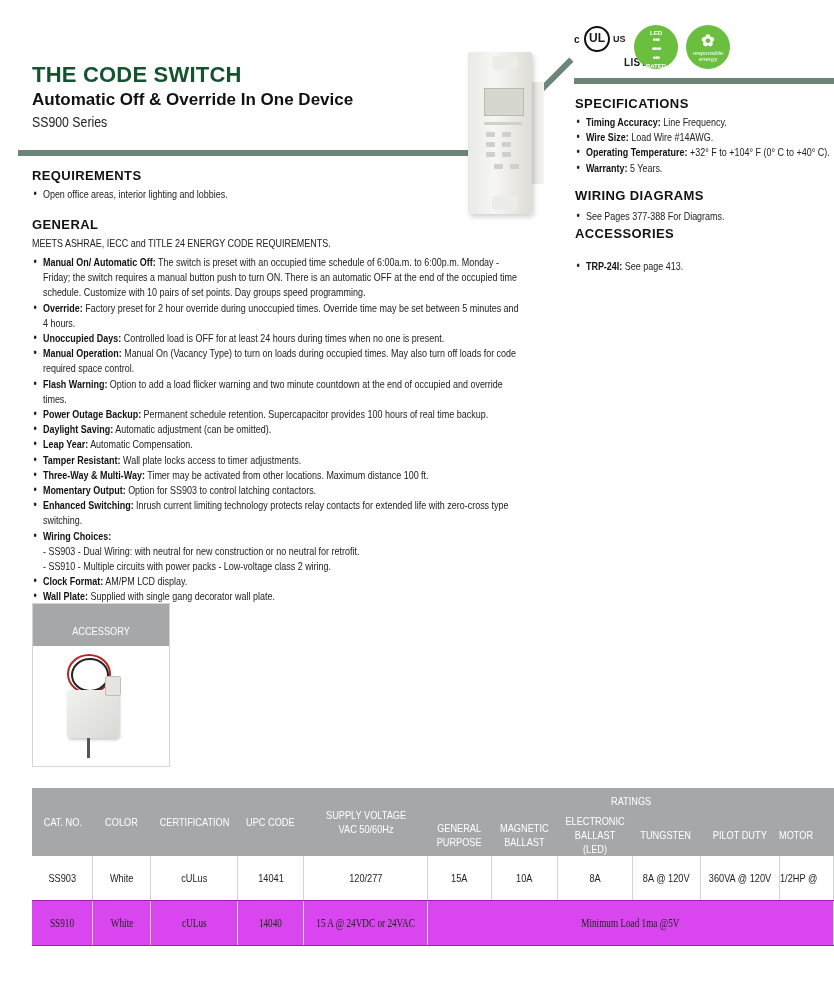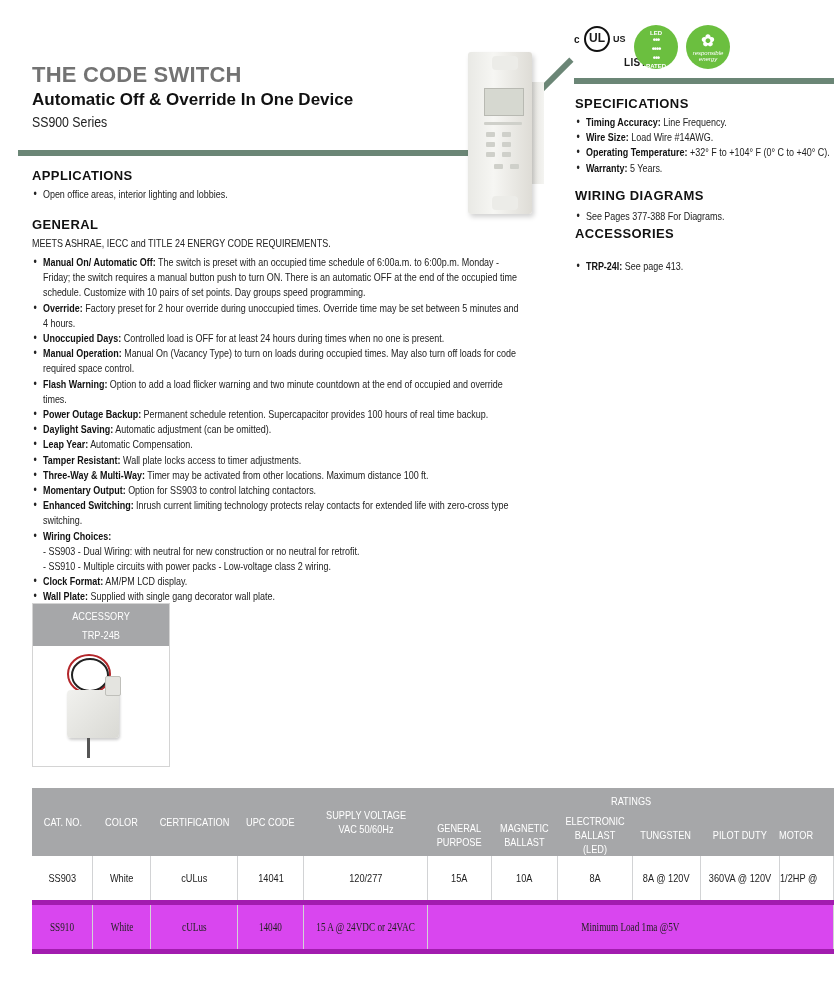--- a/index.html
+++ b/index.html
@@ -3,21 +3,21 @@
 <meta charset="utf-8">
 <style>
   html, body { margin: 0; padding: 0; }
   body {
     width: 834px; height: 1000px; position: relative; overflow: hidden;
     background: #ffffff; color: #1a1a1a;
     font-family: "Liberation Sans", sans-serif;
   }
   .abs { position: absolute; }
   
-  #title { left: 32px; top: 62px; font-size: 22px; font-weight: 700; letter-spacing: 0.2px; margin: 0; color: #737373; }
+  #title { left: 32px; top: 62px; font-size: 22px; font-weight: 700; letter-spacing: 0.2px; margin: 0; color: #14532d; }
   #subtitle { left: 32px; top: 90px; font-size: 17px; font-weight: 700; color: #111; margin: 0; }
   #series { left: 32px; top: 113px; font-size: 15px; color: #222; transform: scaleX(0.82); transform-origin: left top; }
 
   
   .rule { background: #6b8676; }
   #rule-left { left: 18px; top: 150px; width: 470px; height: 6px; }
   #rule-right { left: 574px; top: 78px; width: 260px; height: 6px; }
   #rule-diag { left: 536px; top: 92px; width: 50px; height: 6px; transform: rotate(-45deg); transform-origin: left center; }
 
   
@@ -51,33 +51,33 @@
   ul.blist li::before { content: "\2022"; position: absolute; left: 2px; top: 0; font-size: 12px; }
   ul.blist li b { font-weight: 700; color: #111; }
   .compress { transform: scaleX(0.78); transform-origin: left top; }
 
   #features-list { left: 32px; top: 255px; width: 625px; }
   #features-list li.sub { padding-left: 14px; }
   #features-list li.sub::before { content: ""; }
 
   
   #acc-box { left: 32px; top: 603px; width: 136px; height: 162px; border: 1px solid #d4d4d4; }
-  #acc-head { background: #a6a7a9; color: #fff; height: 42px; text-align: center; font-size: 11.5px; line-height: 19px; padding-top: 3px; box-sizing: border-box; }
+  #acc-head { background: #a6a7a9; color: #fff; height: 42px; text-align: center; font-size: 11.5px; line-height: 19px; padding-top: 18px; box-sizing: border-box; }
   #acc-head span { display: block; transform: scaleX(0.8); }
   #acc-img { position: relative; height: 118px; }
   .acc-body { position:absolute; left: 34px; top: 44px; width: 52px; height: 48px; background: linear-gradient(135deg,#f1f1ee,#d9d9d4); border-radius: 4px; box-shadow: 1px 2px 3px rgba(0,0,0,0.2); }
   .acc-cap { position:absolute; left: 72px; top: 30px; width: 14px; height: 18px; background: #e4e4e0; border: 1px solid #bfbfba; border-radius: 2px; }
   .wire { position:absolute; border-radius: 50%; border: 2px solid; }
   .acc-lead { position:absolute; left: 54px; top: 92px; width: 3px; height: 20px; background: #555; }
 
   
   #spec-table { position: absolute; left: 32px; top: 788px; border-collapse: collapse; table-layout: fixed; }
   #spec-table th, #spec-table td { text-align: center; font-size: 11.5px; padding: 0; overflow: hidden; white-space: nowrap; }
   #spec-table th { background: #a6a7a9; color: #fff; font-weight: 400; line-height: 14px; }
-  #spec-table td { height: 44px; border-right: 1px solid #d2d3d5; border-bottom: 5px solid #a21caf; color: #222; }
+  #spec-table td { height: 44px; border-right: 1px solid #d2d3d5; border-bottom: 1px solid #a21caf; color: #222; }
   #spec-table tr.r1 td { background: #ffffff; }
   #spec-table tr.r2 td { background: #d946ef; font-family: Liberation Serif, serif; }
   .cell-in { display: inline-block; transform: scaleX(0.8); }
 </style>
 </head>
 <body>
 
 <h1 id="title" class="abs">THE CODE SWITCH</h1>
 <div id="subtitle" class="abs">Automatic Off &amp; Override In One Device</div>
 <div id="series" class="abs">SS900 Series</div>
@@ -113,21 +113,21 @@
 <div id="led-badge" class="abs badge">
   <span class="t1">LED</span>
   <span class="dots">•••<br>••••<br>•••</span>
   <span class="t2">RATED</span>
 </div>
 <div id="energy-badge" class="abs badge">
   <span class="leaf">✿</span>
   <span class="t">responsible energy</span>
 </div>
 
-<h2 style="left:32px; top:168px;">APPLICATIONS</h2>
+<h2 style="left:32px; top:168px;">REQUIREMENTS</h2>
 <ul class="blist" style="left:32px; top:187px; width:300px;">
   <li class="compress"><span>Open office areas, interior lighting and lobbies.</span></li>
 </ul>
 
 <h2 style="left:32px; top:217px;">GENERAL</h2>
 <div class="abs txt" style="left:32px; top:237px;">MEETS ASHRAE, IECC and TITLE 24 ENERGY CODE REQUIREMENTS.</div>
 
 <ul id="features-list" class="blist compress">
   <li><b>Manual On/ Automatic Off:</b><span> The switch is preset with an occupied time schedule of 6:00a.m. to 6:00p.m. Monday - Friday; the switch requires a manual button push to turn ON. There is an automatic OFF at the end of the occupied time schedule. Customize with 10 pairs of set points. Day groups speed programming.</span></li>
   <li><b>Override:</b><span> Factory preset for 2 hour override during unoccupied times. Override time may be set between 5 minutes and 4 hours.</span></li>

